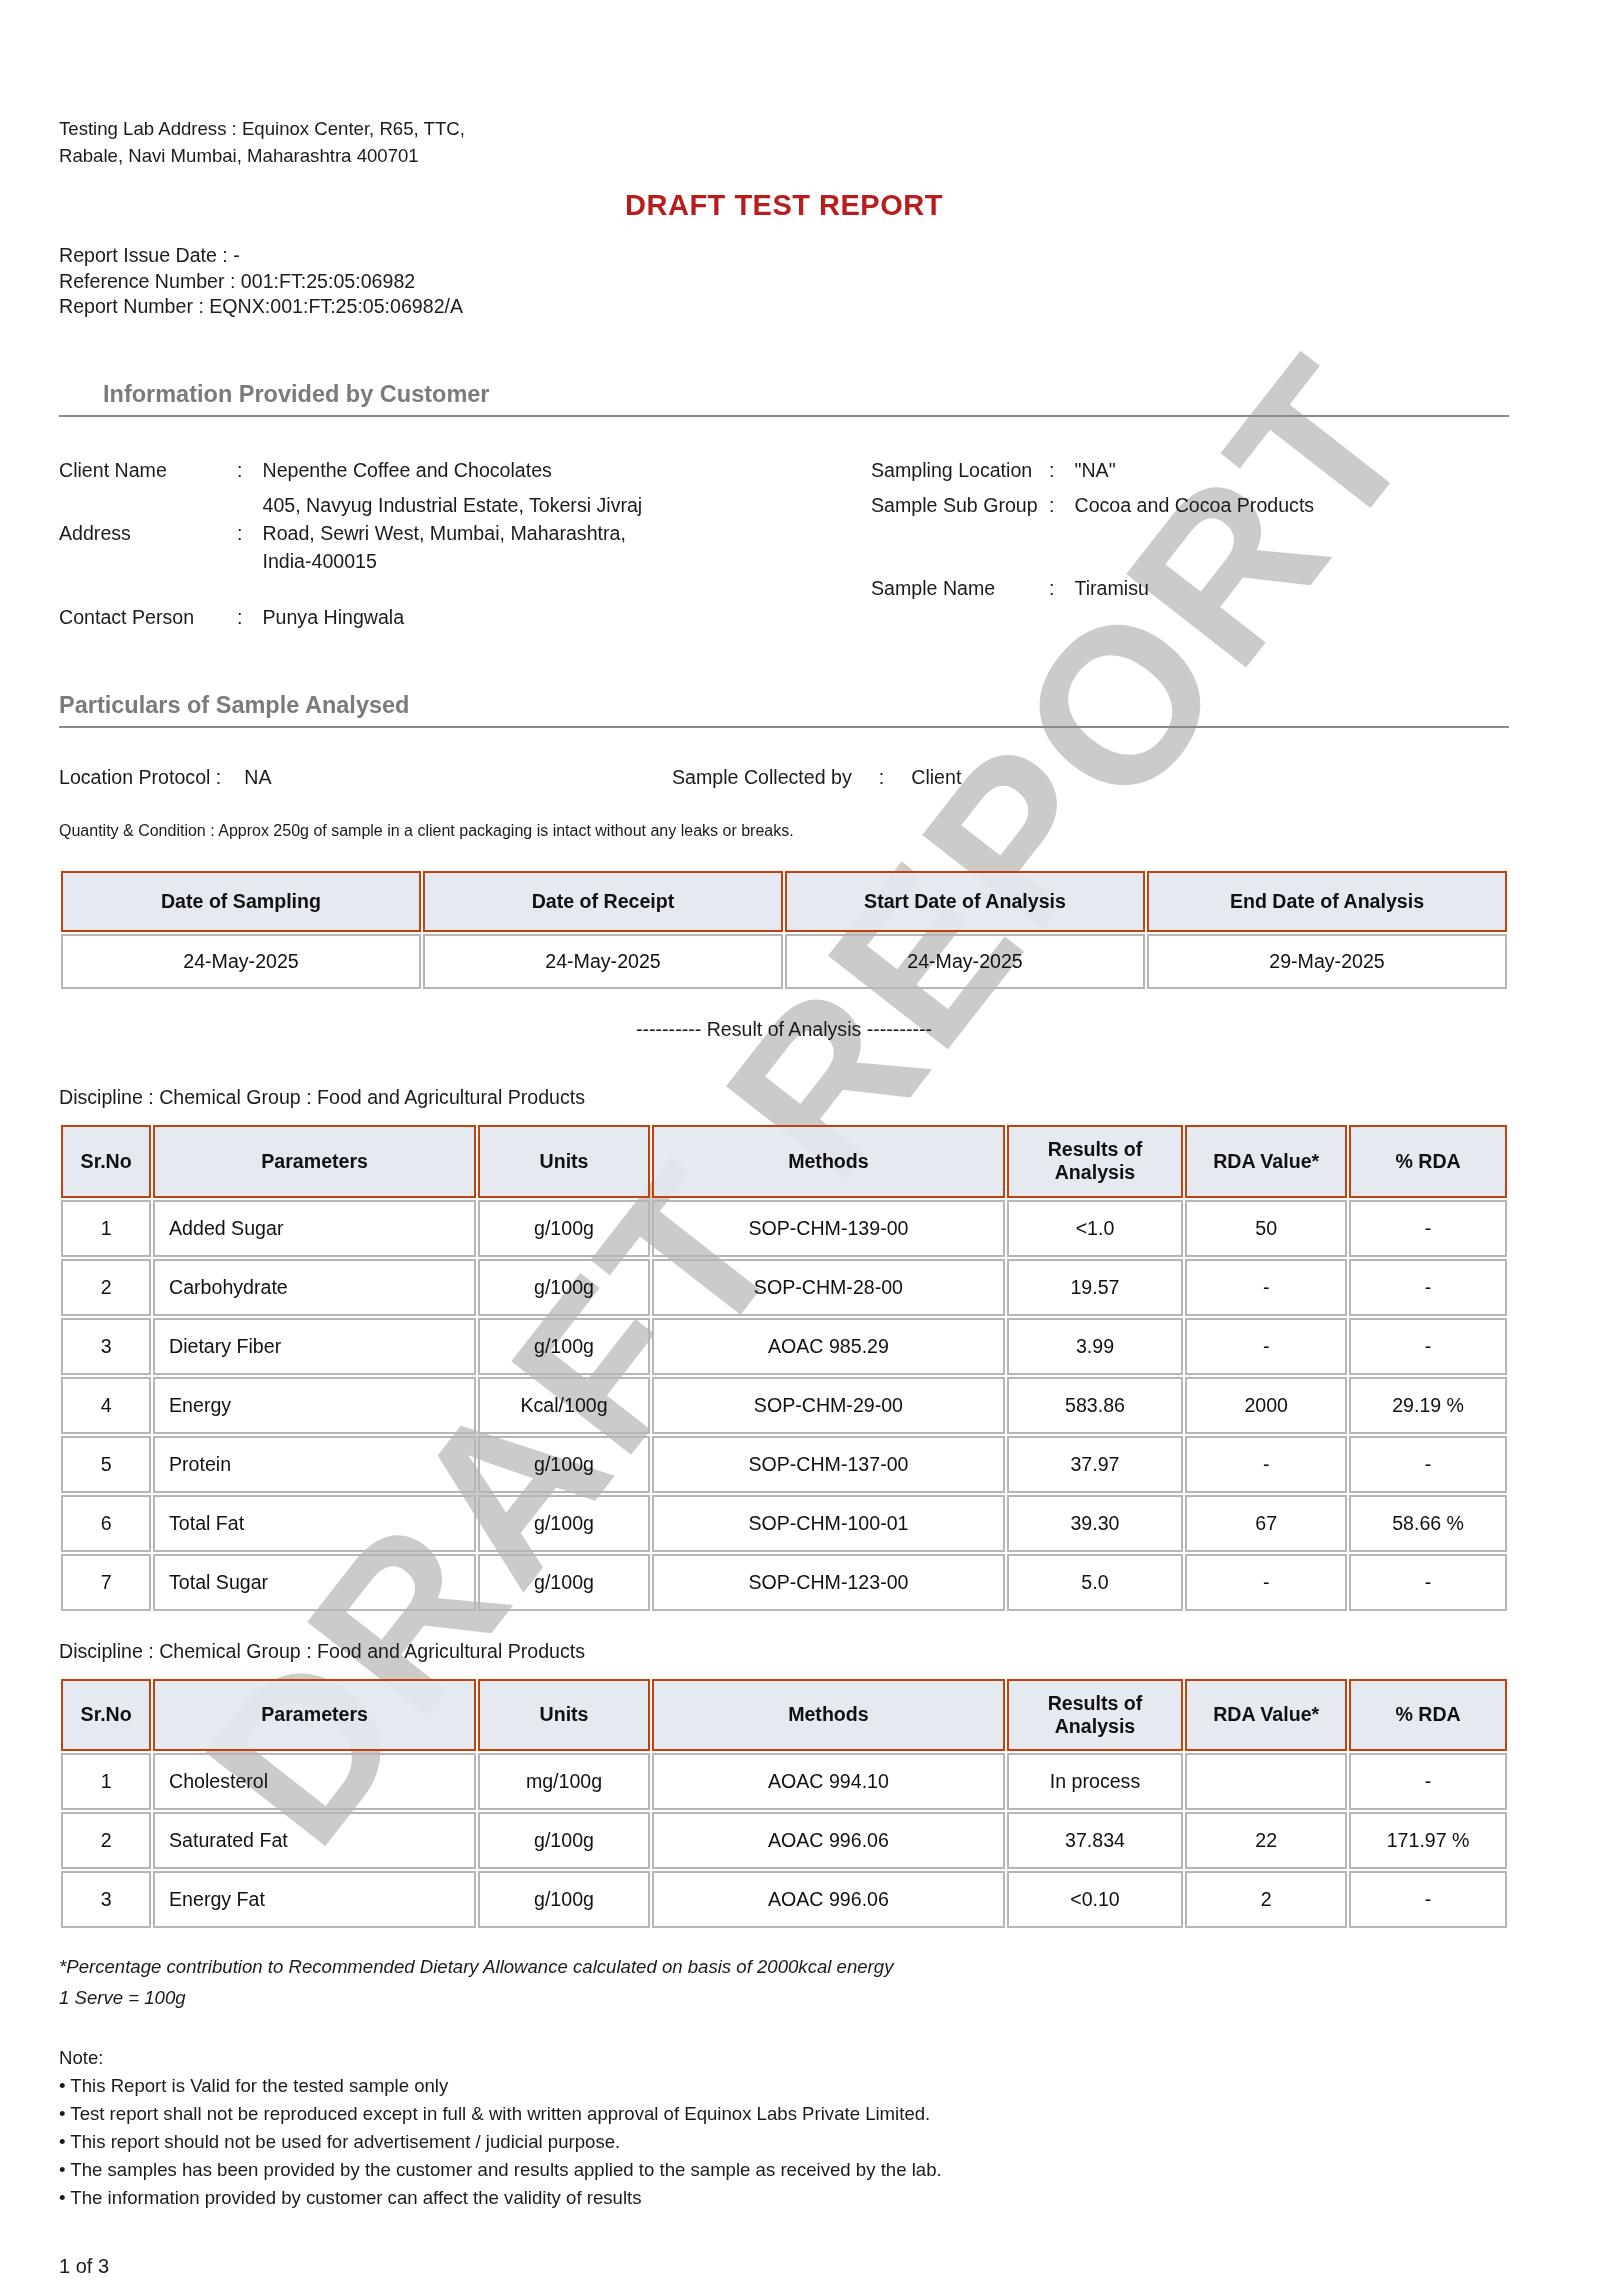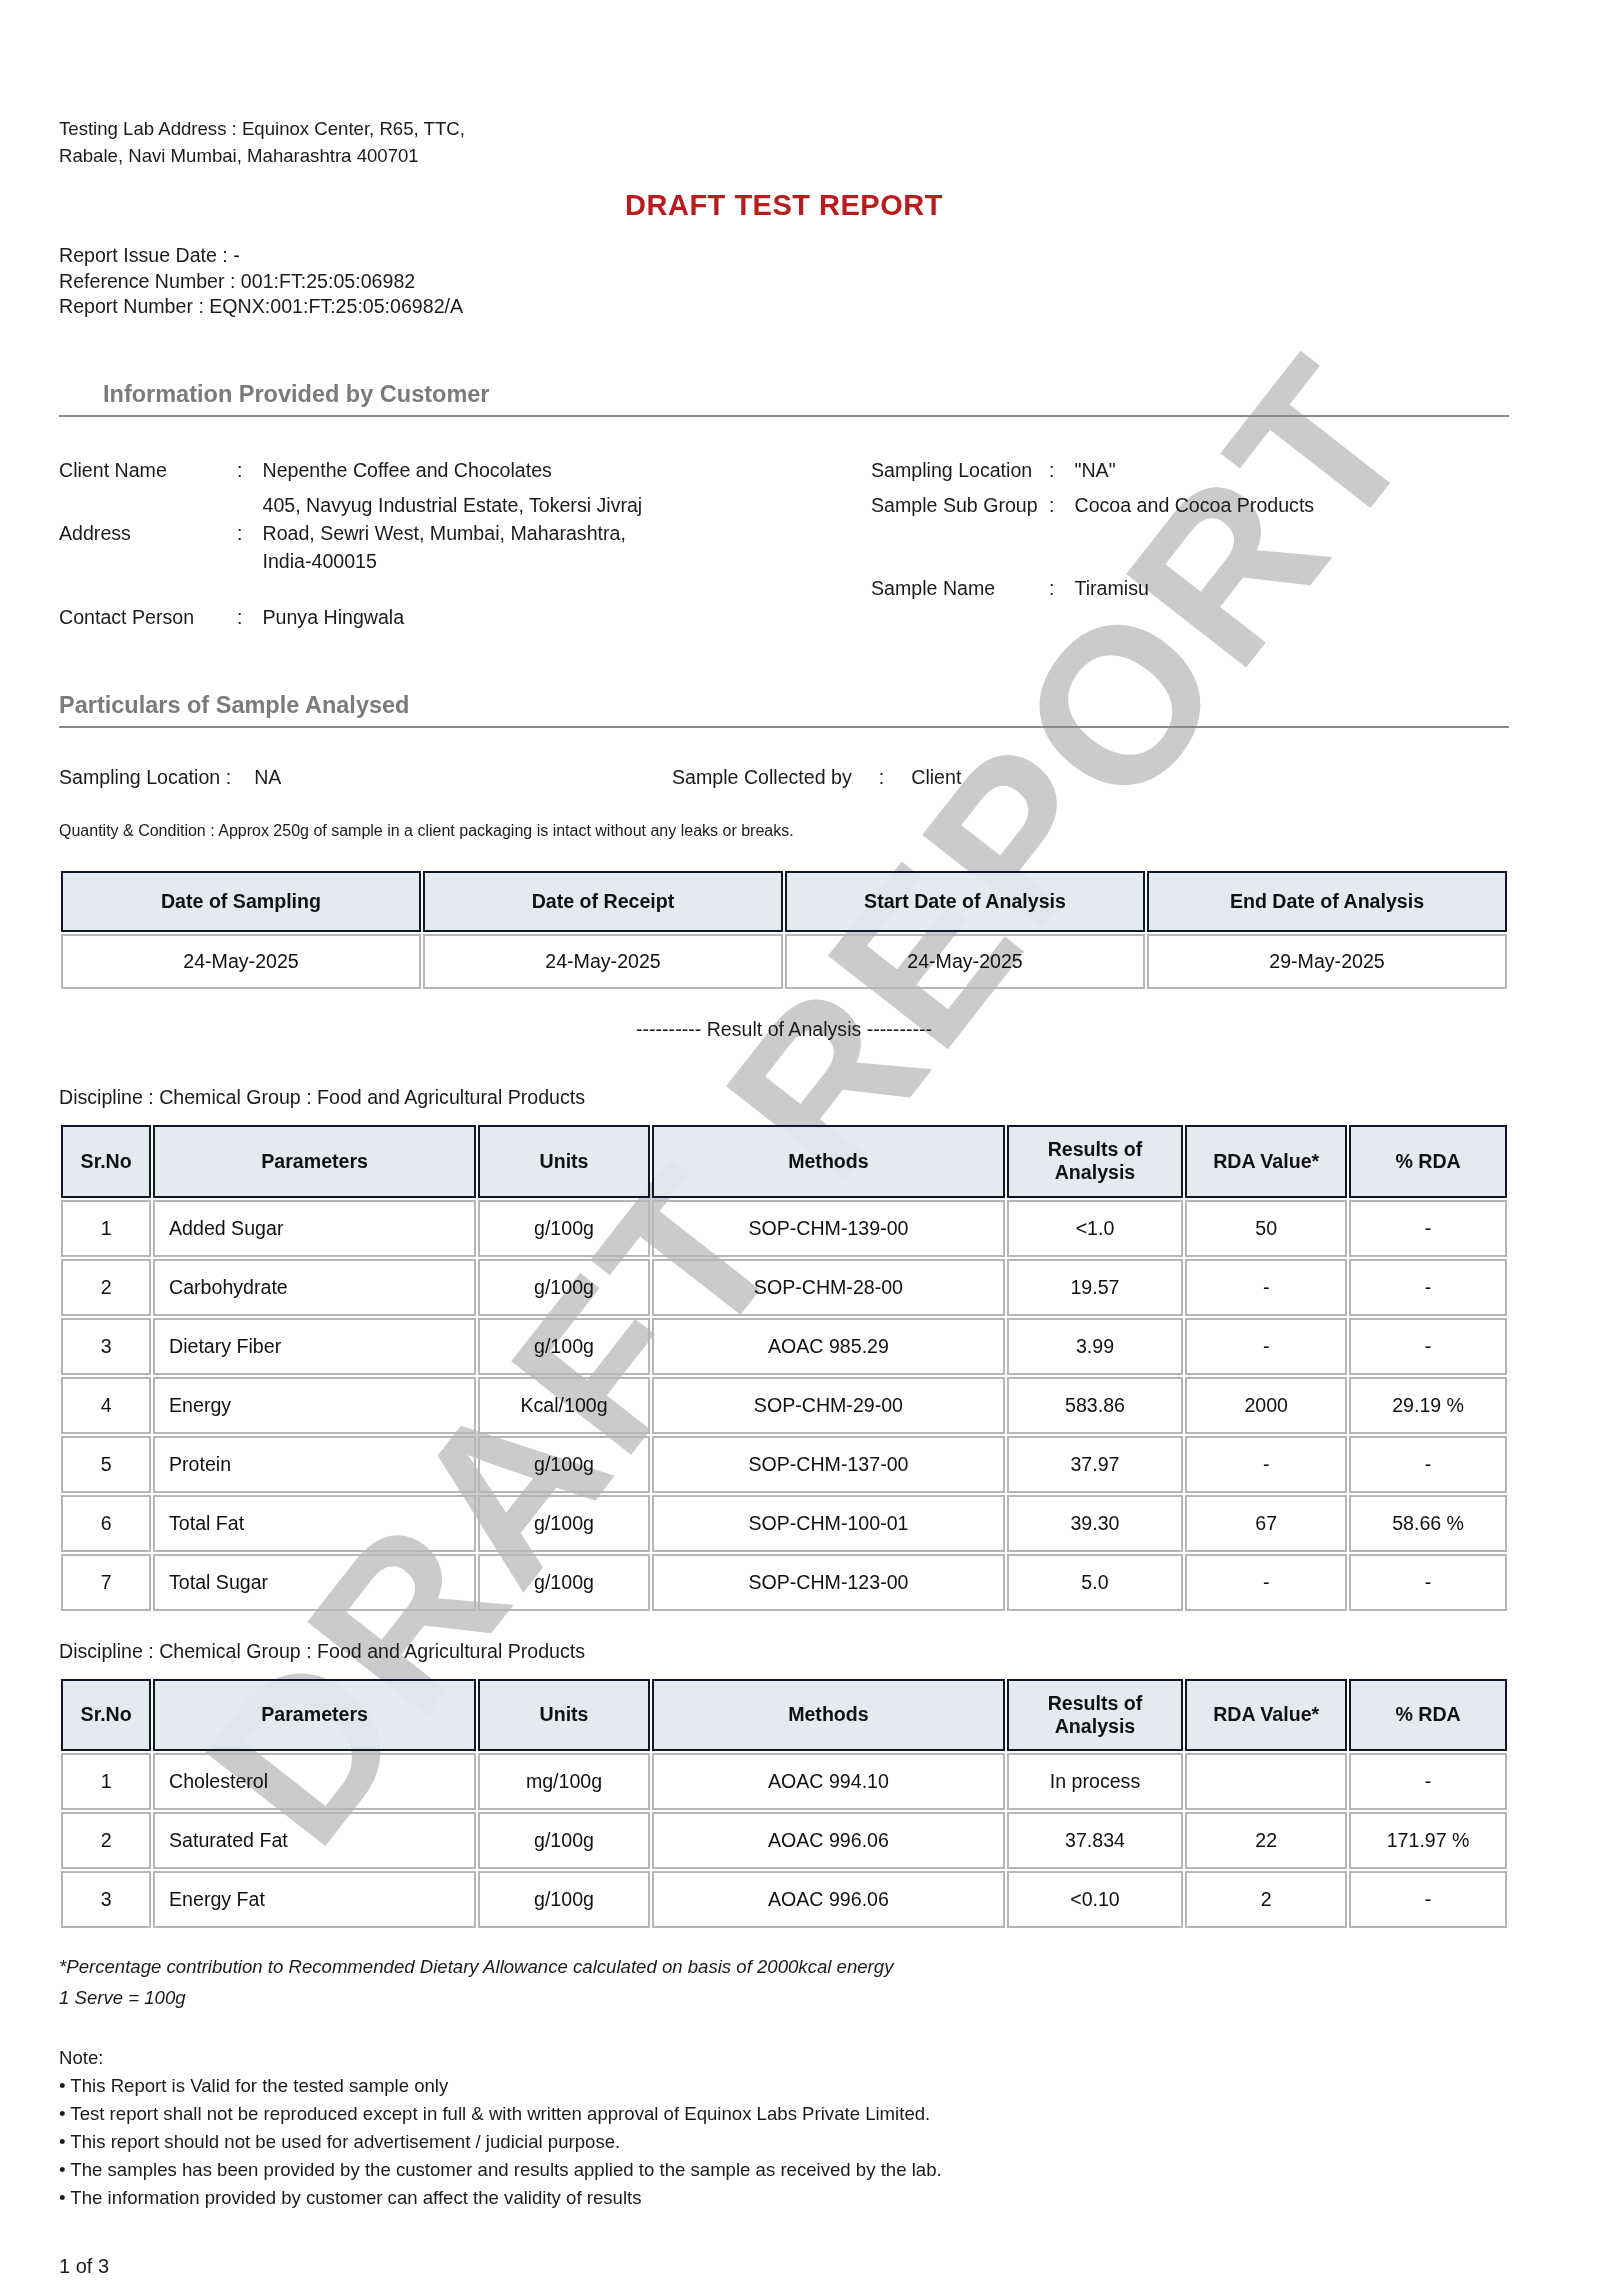--- a/index.html
+++ b/index.html
@@ -24,21 +24,21 @@
   .info-value{flex:1;}
   .addr-value{max-width:384px;}
   .gap-md{margin-top:27.4px;}
   .gap-lg{margin-top:55px;}
   .protocol-line{display:flex;margin-top:37px;font-size:19.6px;line-height:25.5px;}
   .protocol-left{width:613px;flex:none;}
   .pl-value{margin-left:17.6px;}
   .pr-sep{margin:0 21.6px;}
   .quantity{margin-top:27.4px;font-size:16px;line-height:25.5px;}
   table{width:100%;border-collapse:separate;border-spacing:2.9px;font-size:19.6px;}
-  th{background:rgba(227,231,239,0.92);font-weight:bold;border:2px solid #0f172a;
+  th{background:rgba(227,231,239,0.92);font-weight:bold;border:2px solid #c2410c;
      text-align:center;vertical-align:middle;padding:7.8px 5.9px;color:#111;}
   td{border:2px solid #b6b6b6;text-align:center;vertical-align:middle;background:transparent;
      padding:0 7.8px;color:#111;}
   .dtable{margin-top:25.5px;}
   .dtable th{height:41px;}
   .dtable td{height:51px;}
   .divider{text-align:center;margin-top:27.4px;font-size:19.6px;}
   .discipline{margin-top:45px;font-size:19.6px;}
   .disc2{margin-top:27.4px;}
   .rtable{margin-top:13.7px;}
@@ -110,21 +110,21 @@
           <span class="info-value">Tiramisu</span>
         </div>
       </div>
     </div>
 
     <div class="section-heading sh2">Particulars of Sample Analysed</div>
     <hr class="rule">
 
     <div class="protocol-line">
       <span class="protocol-left">
-        <span>Sampling Location :</span>
+        <span>Location Protocol :</span>
         <span class="pl-value">NA</span>
       </span>
       <span>
         <span>Sample Collected by</span>
         <span class="pr-sep">:</span>
         <span>Client</span>
       </span>
     </div>
 
     <div class="quantity">Quantity &amp; Condition : Approx 250g of sample in a client packaging is intact without any leaks or breaks.</div>

